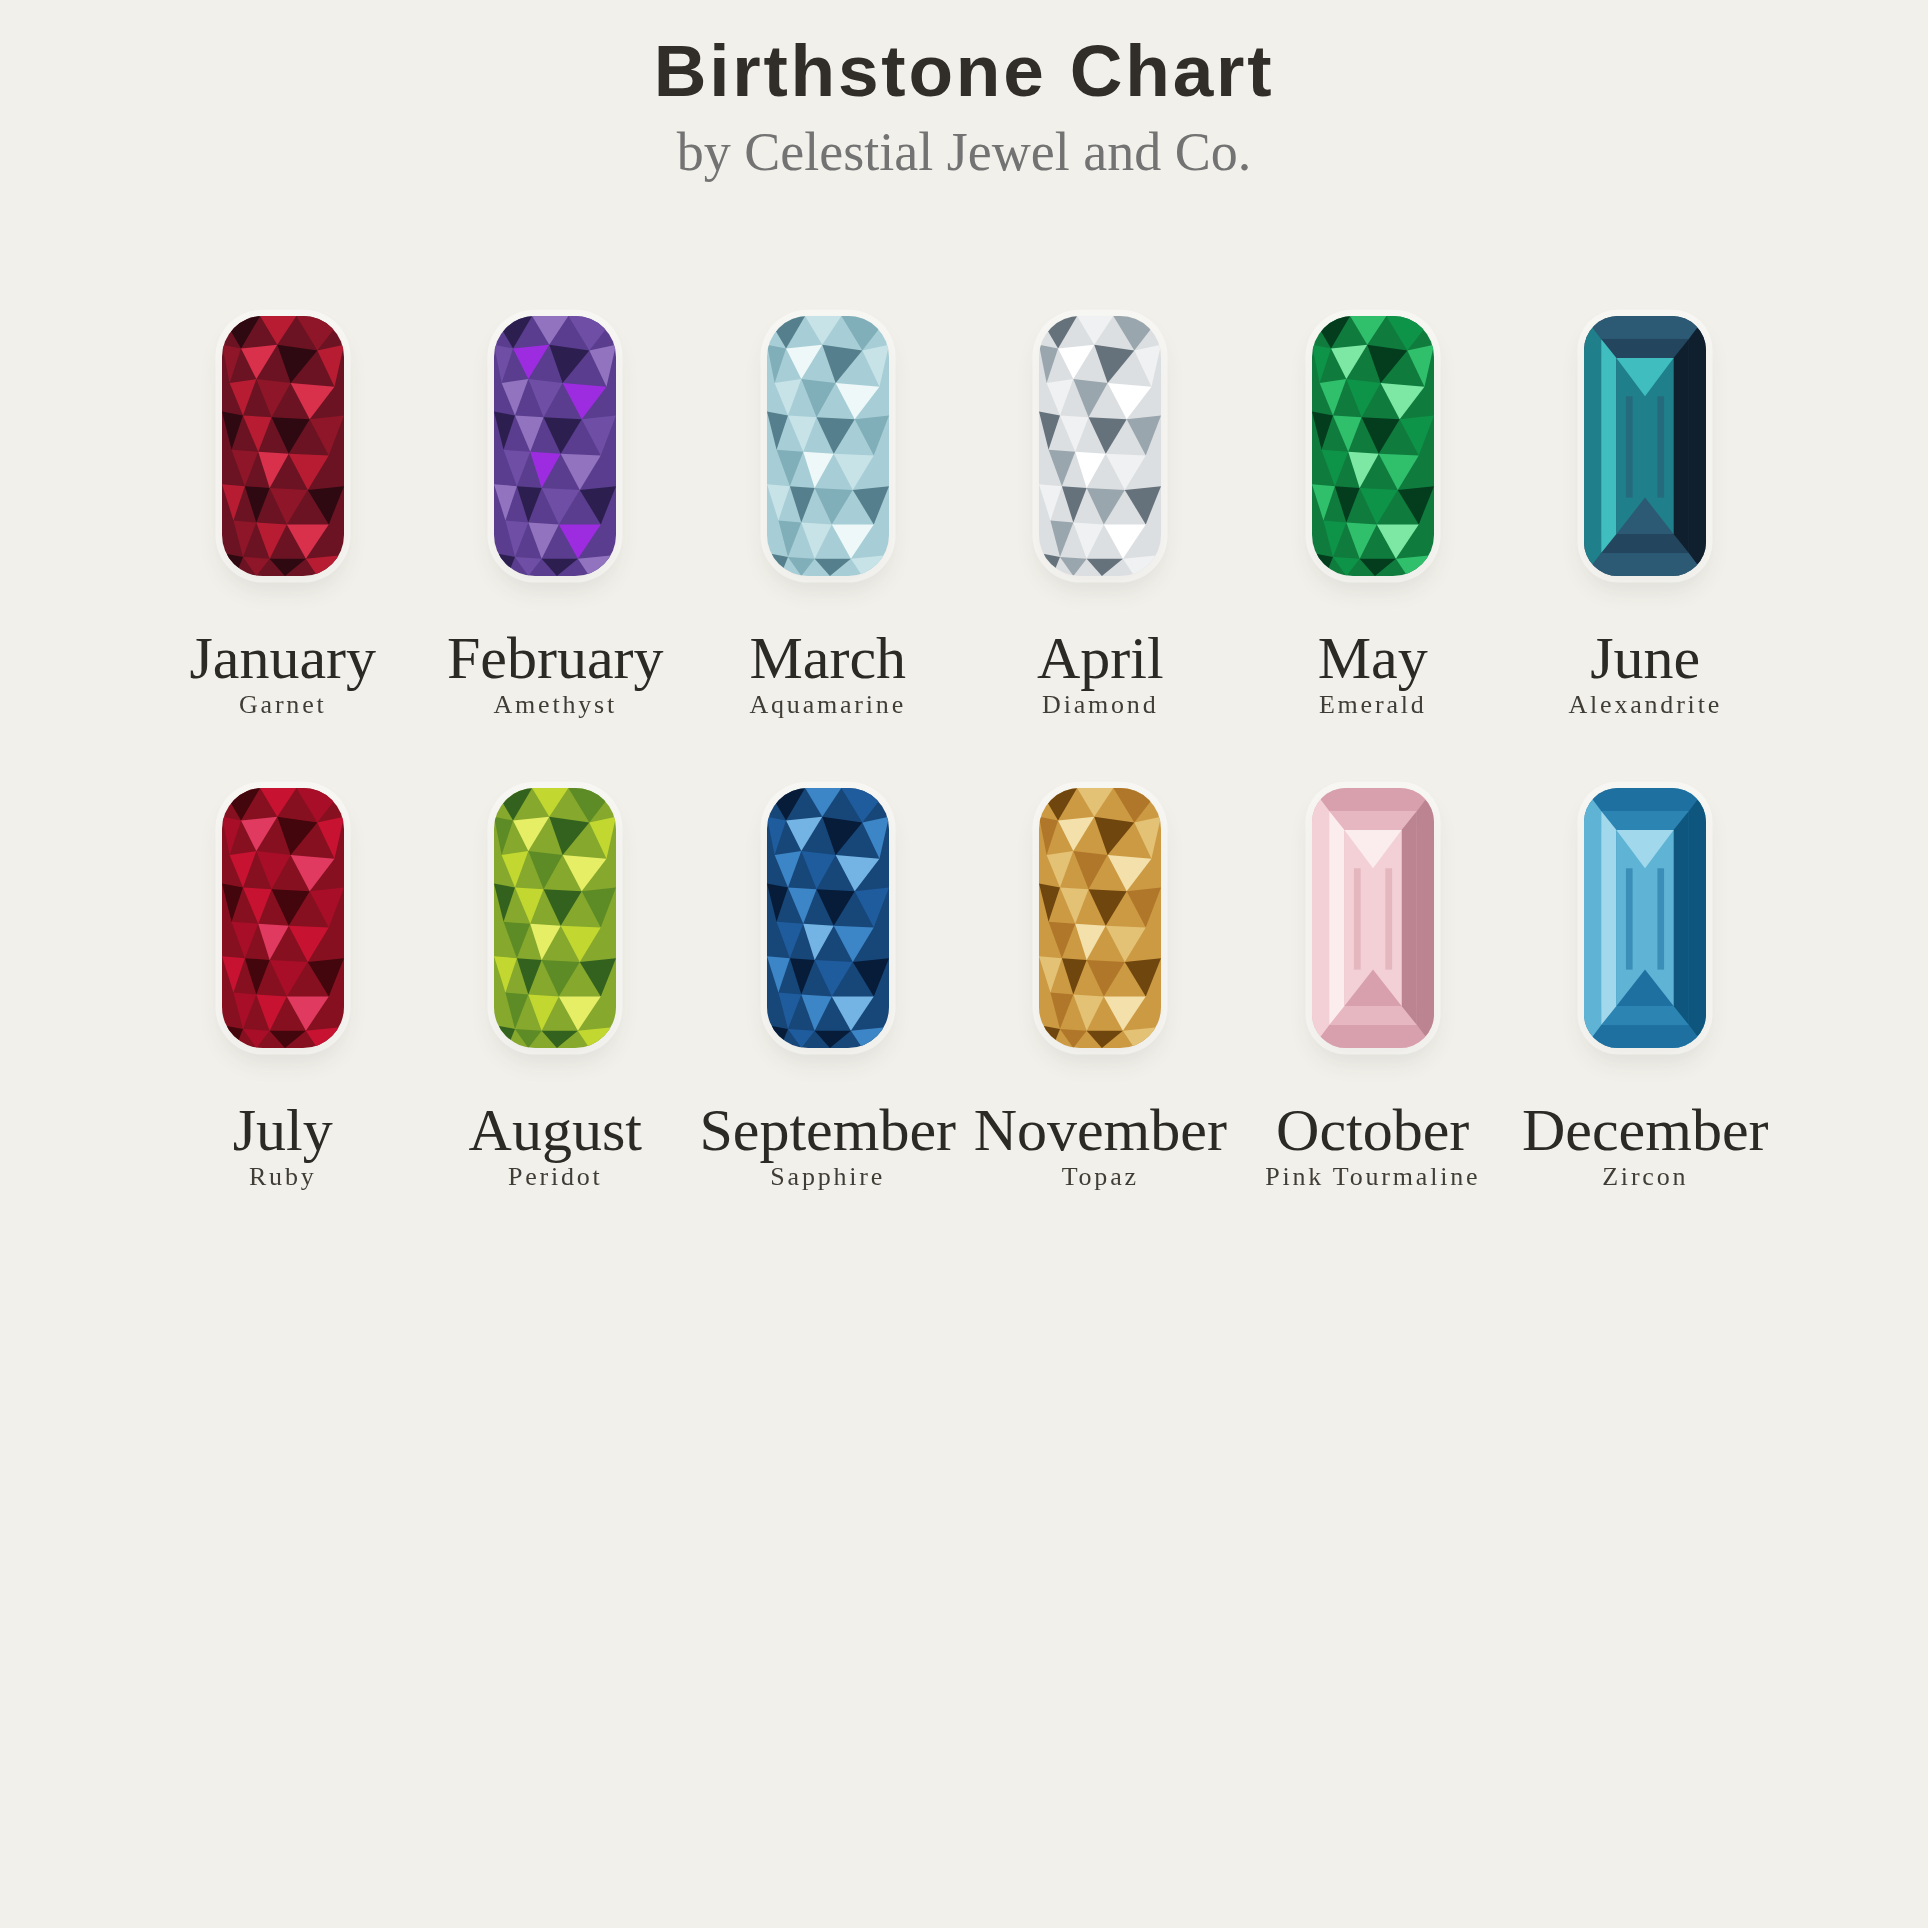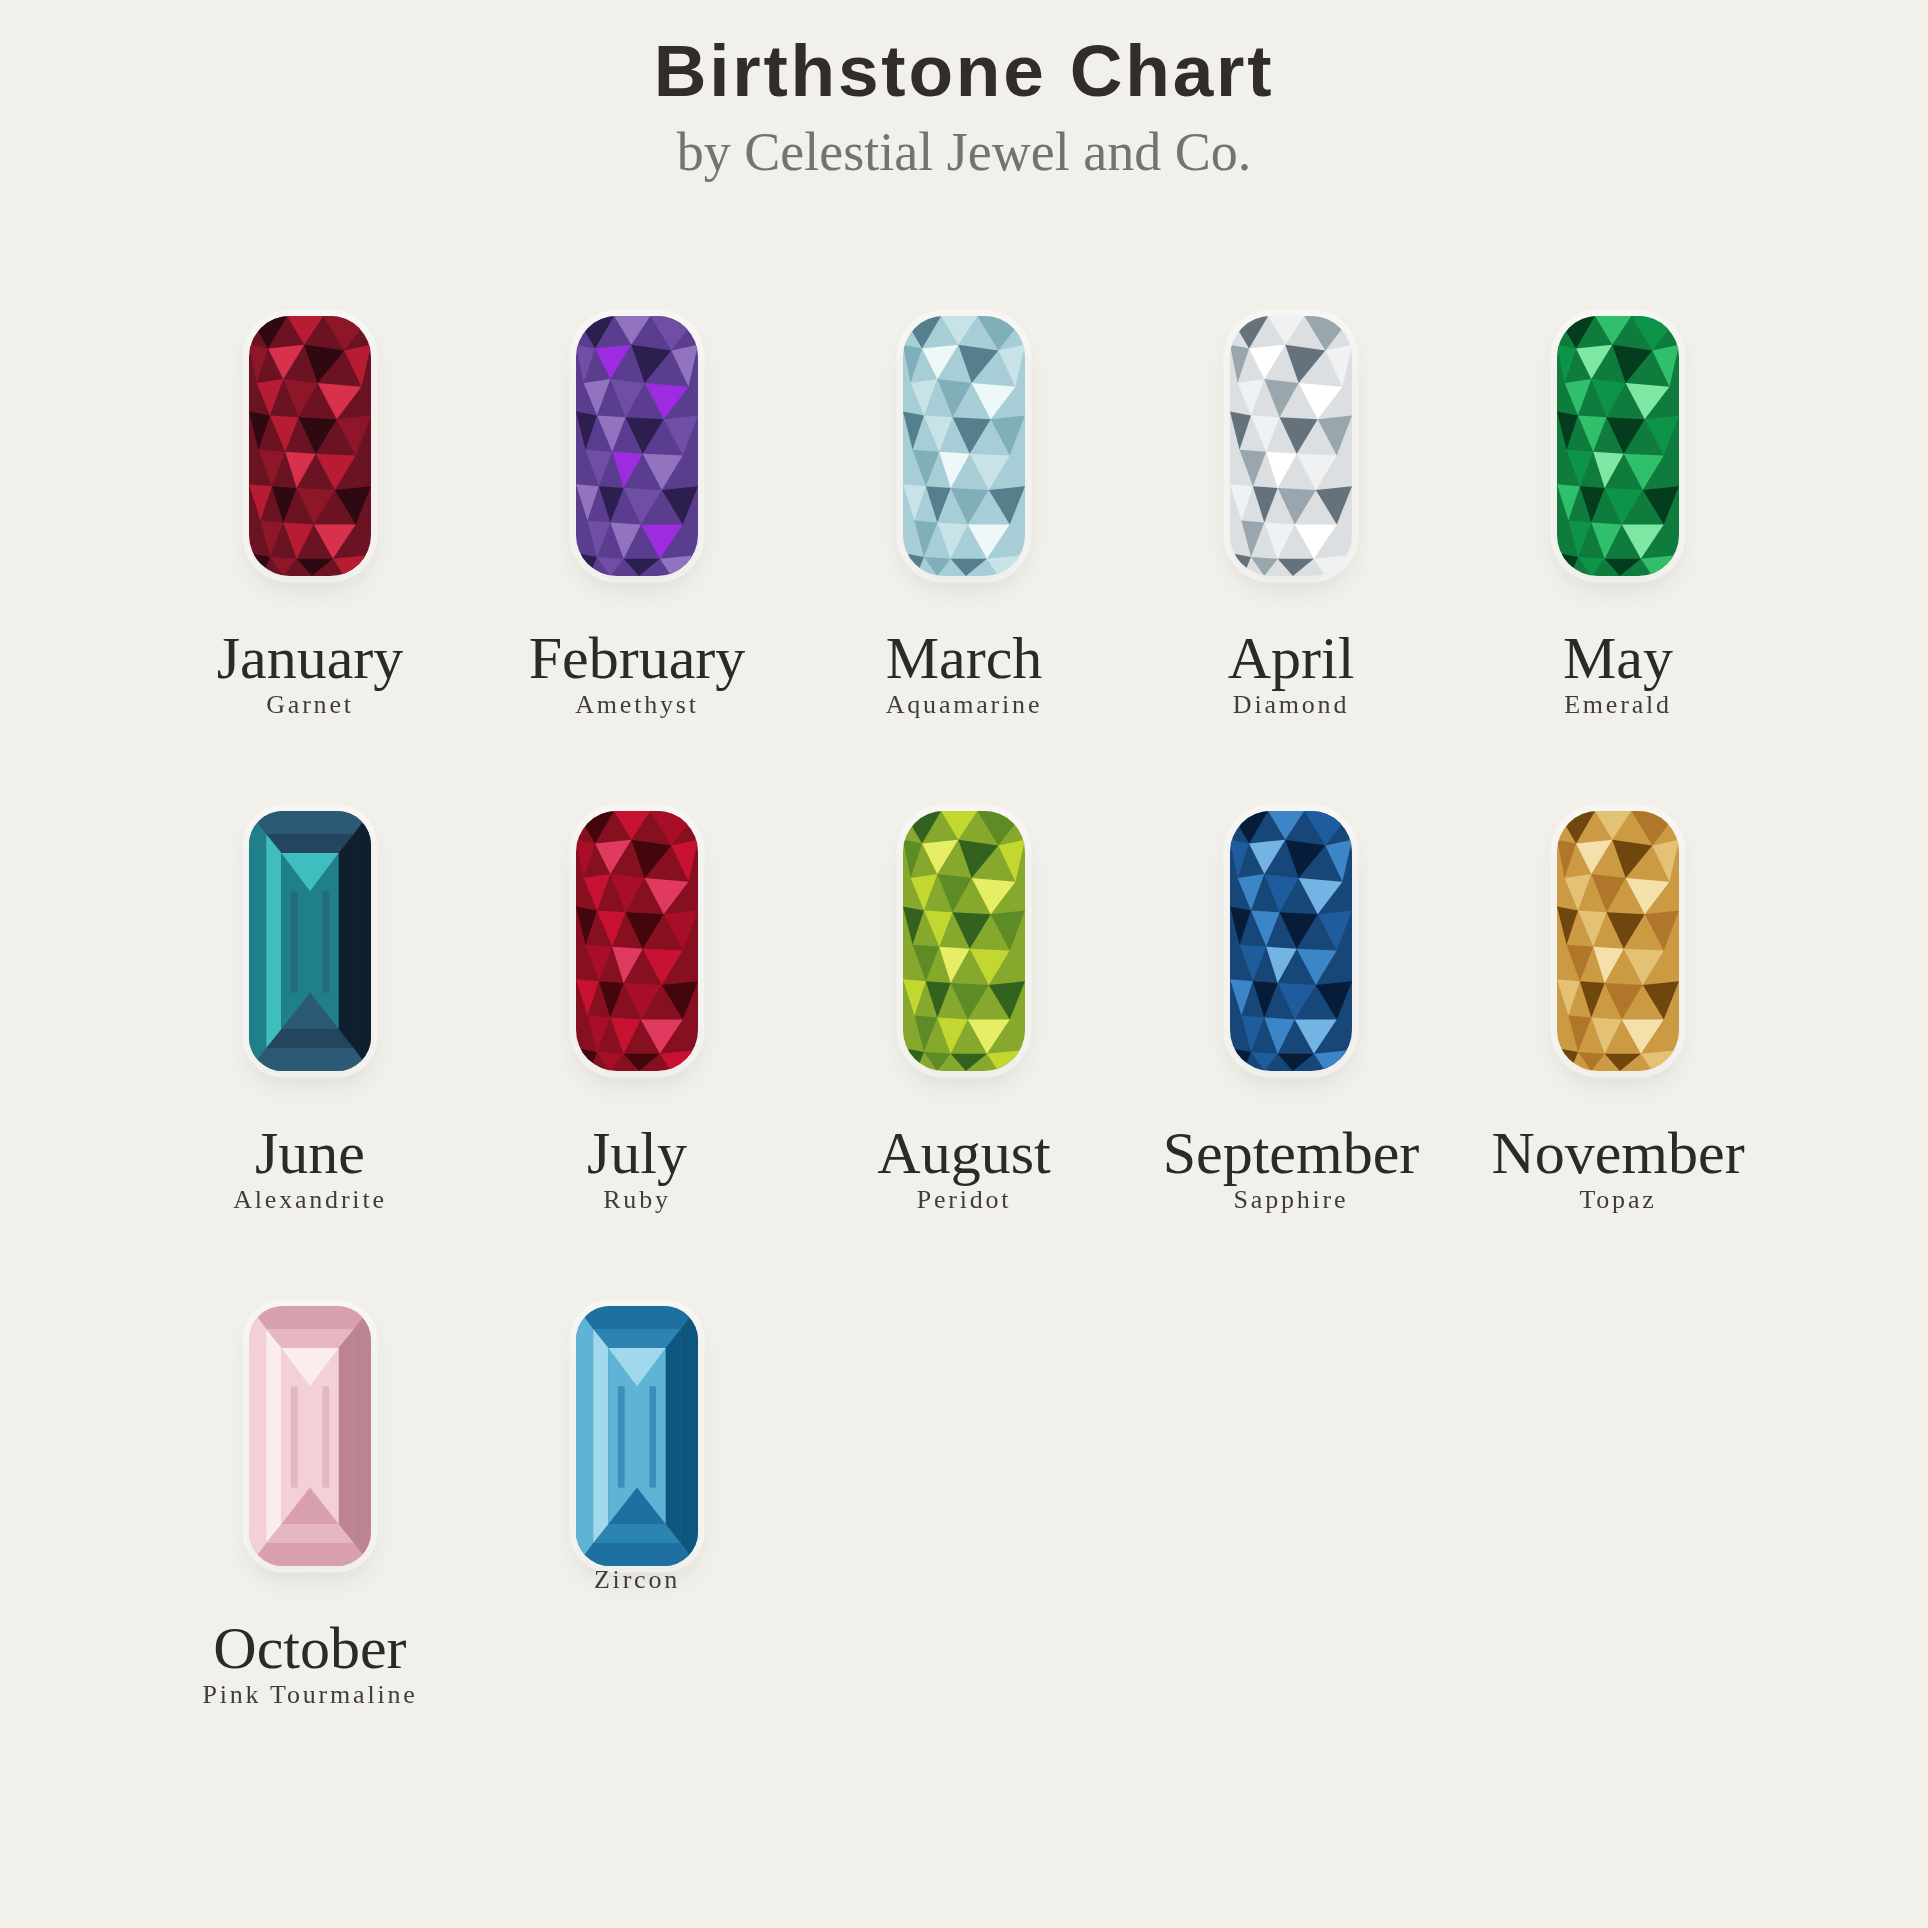--- a/index.html
+++ b/index.html
@@ -29,22 +29,22 @@
     font-family: "Liberation Serif", serif;
     font-size: 54px;
     line-height: 1.1;
     margin-top: 16px;
     color: #737373;
   }
   .grid {
     width: 1635px;
     margin: 134px auto 0;
     display: grid;
-    grid-template-columns: repeat(5, 1fr);
-    row-gap: 91px;
+    grid-template-columns: repeat(6, 1fr);
+    row-gap: 68px;
     justify-items: center;
   }
   .cell {
     margin: 0;
     display: flex;
     flex-direction: column;
     align-items: center;
   }
   .gem {
     width: 122px;
@@ -276,18 +276,19 @@
     </figcaption>
   </figure>
 
   <figure class="cell">
     <div class="gem gem--step" style="--base: #2b84b2; --dark: #0e567e; --mid: #1e70a0; --light: #5fb4d6; --hi: #a2d8ec;">
       <svg viewBox="0 0 128 272" preserveAspectRatio="none">
           <use href="#cut-step"></use>
         </svg>
     </div>
     <figcaption class="caption">
+      <div class="month">December</div>
       <div class="stone">Zircon</div>
     </figcaption>
   </figure>
 
 </main>
 
 
 </body></html>

